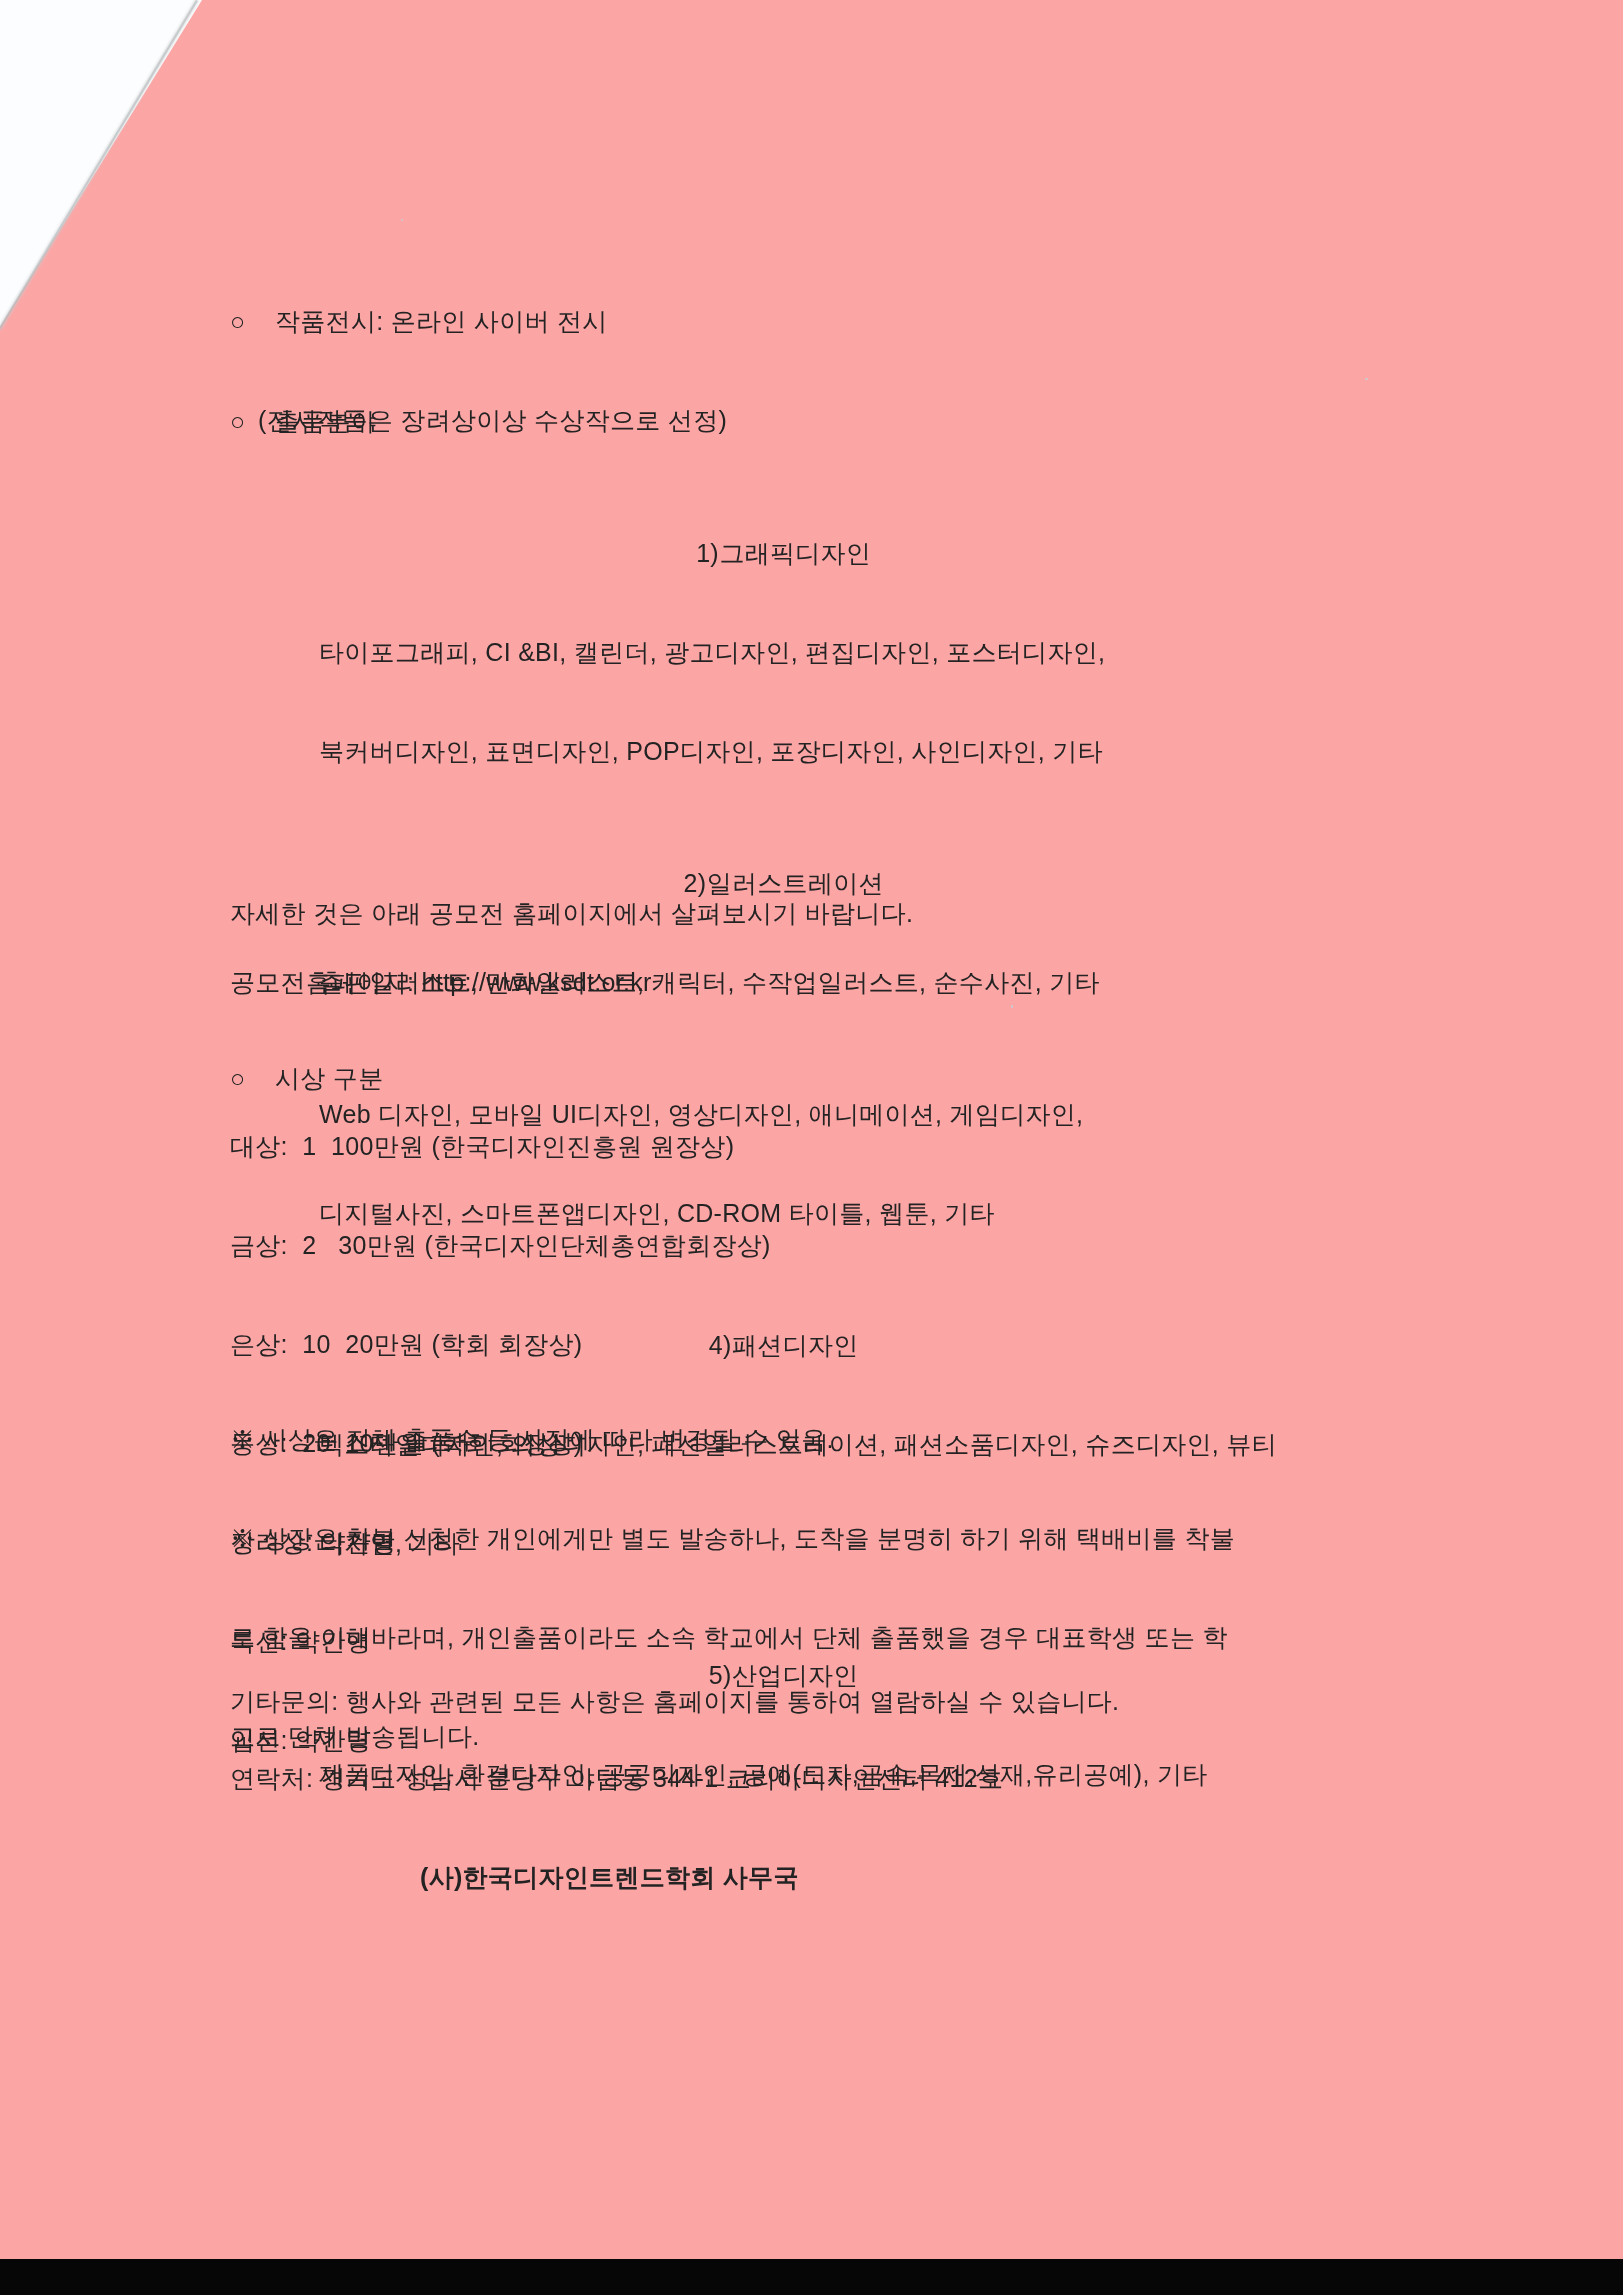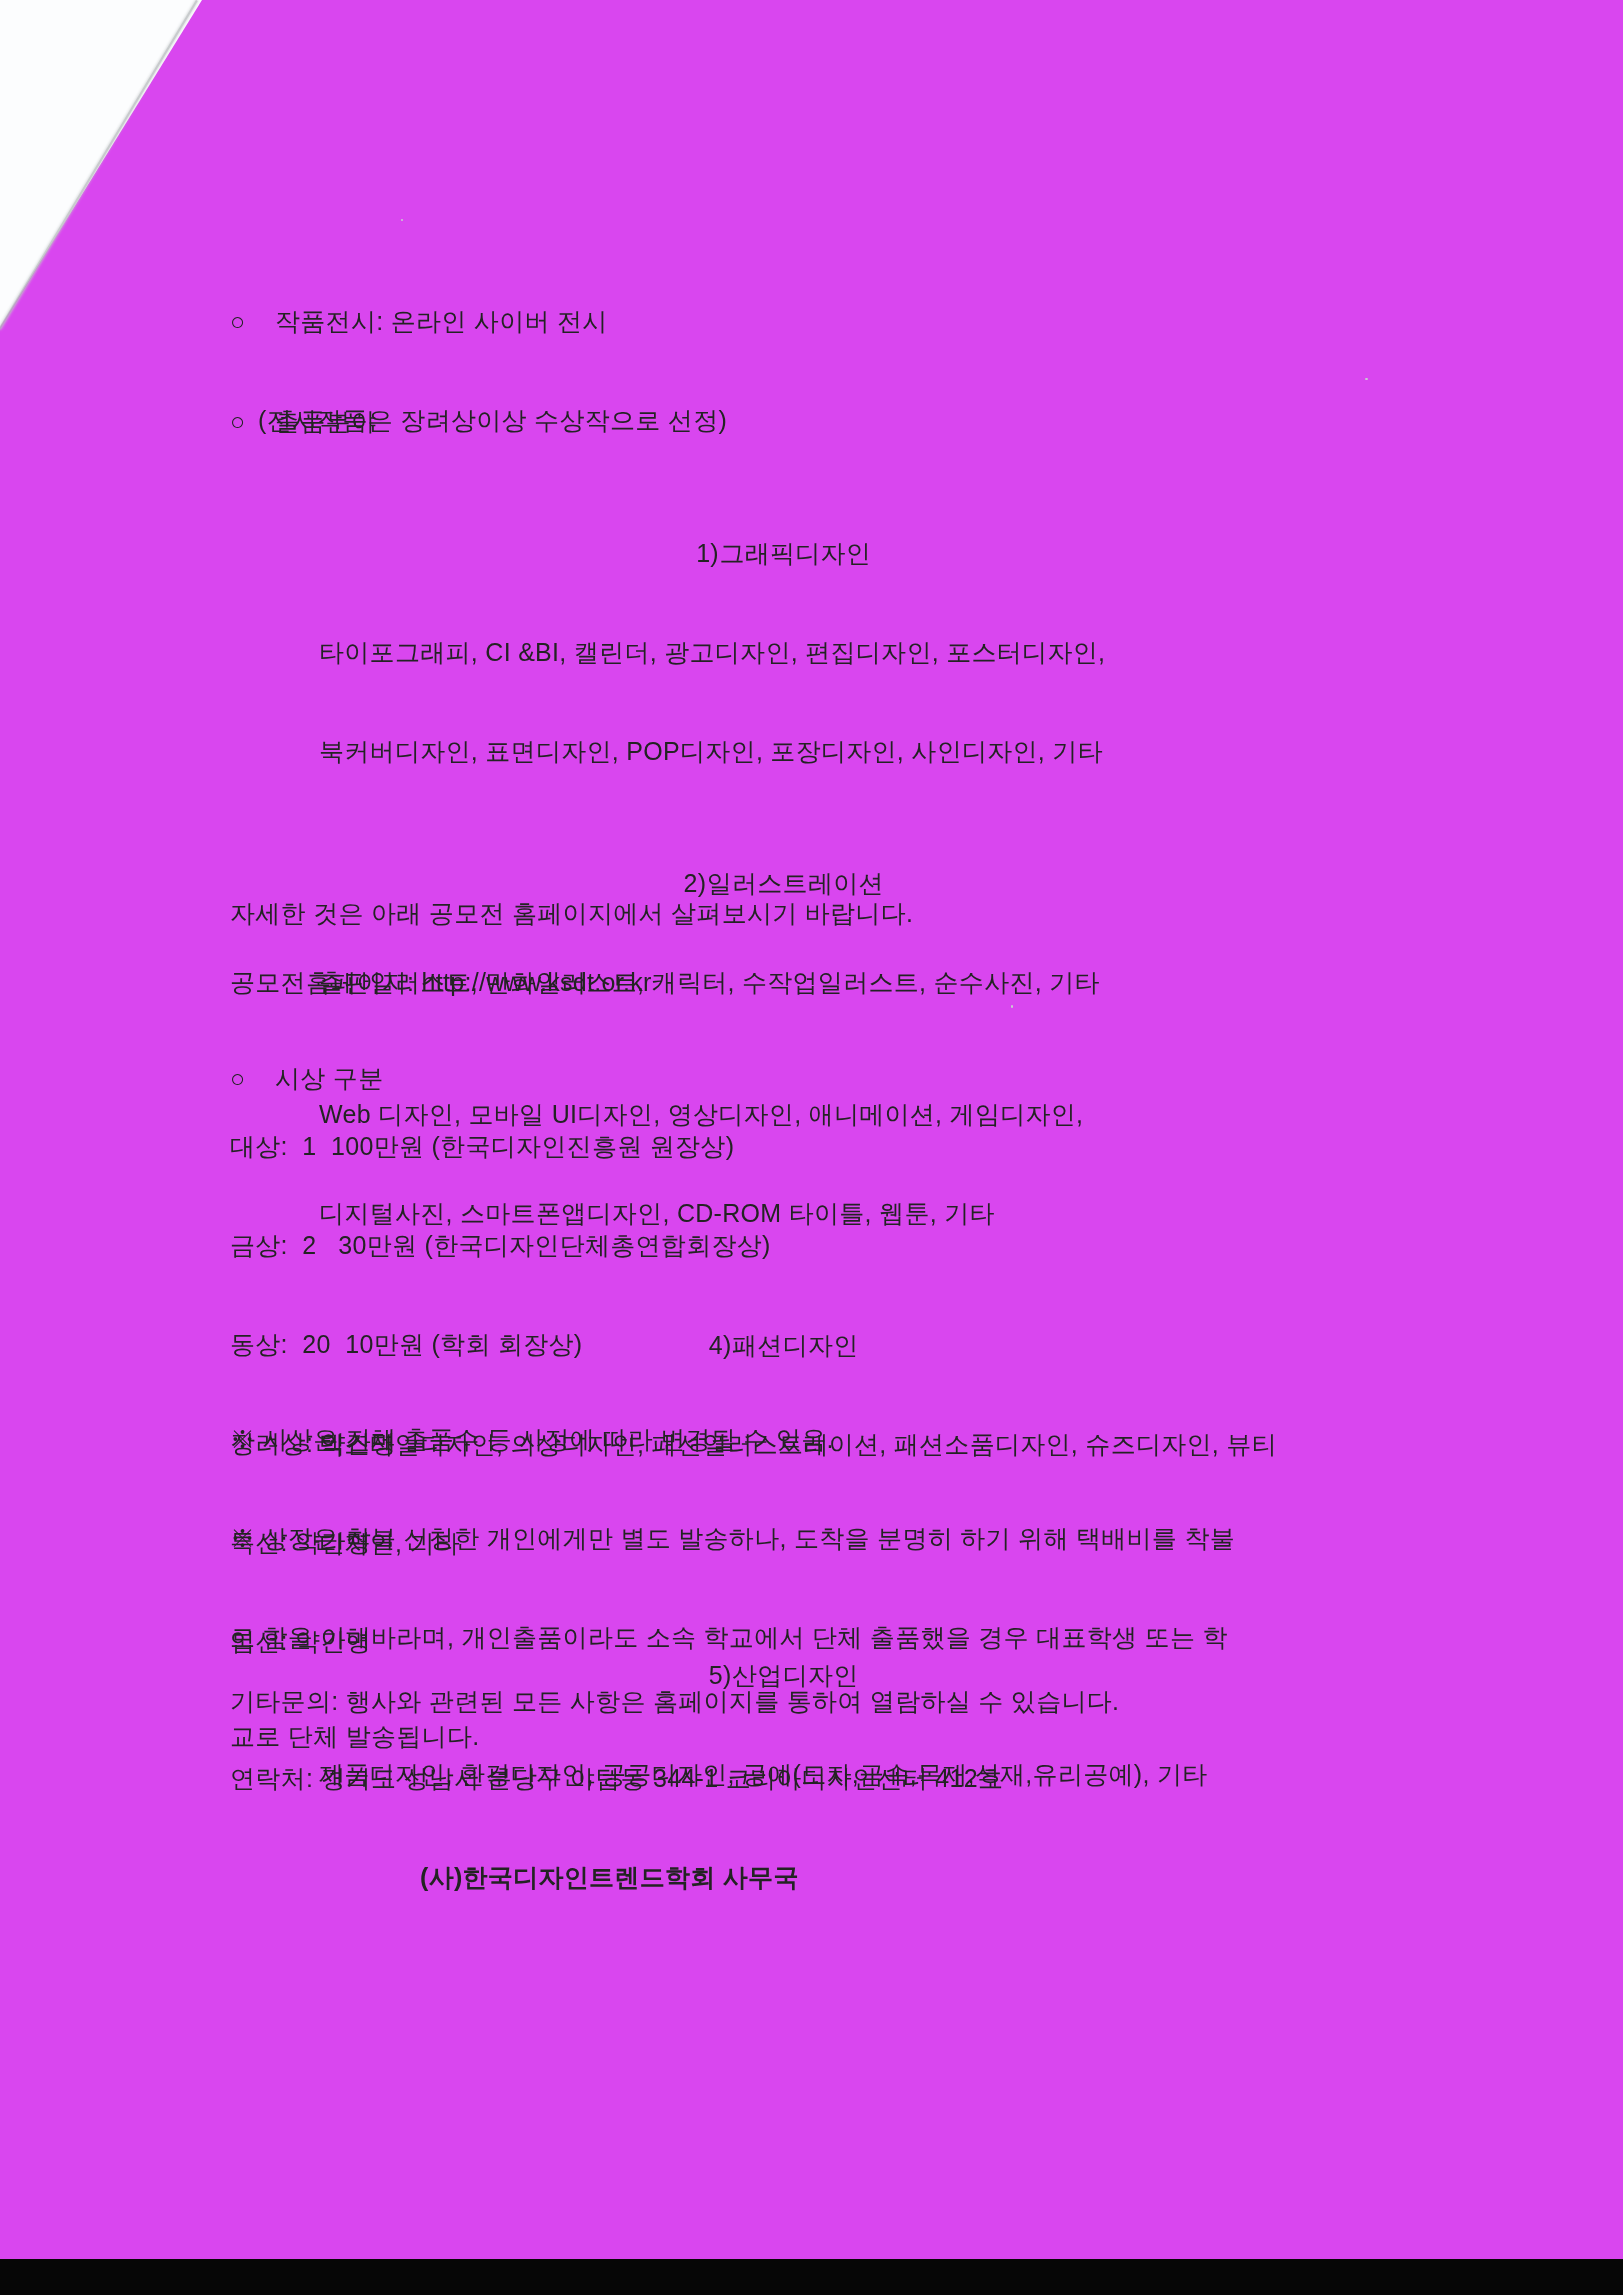--- a/index.html
+++ b/index.html
@@ -4,21 +4,21 @@
 <style>
   html, body { margin: 0; padding: 0; }
   body {
     font-family: "Liberation Sans", sans-serif;
     background: #e8eaec;
   }
   .page {
     position: relative;
     width: 1624px;
     height: 2295px;
-    background: #d946ef;
+    background: #fca5a5;
     overflow: hidden;
     color: #232323;
   }
   
   .corner-fold {
     position: absolute;
     top: 0; left: 0;
     width: 202px; height: 327px;
     background: #fcfdfe;
     clip-path: polygon(0 0, 100% 0, 0 100%);
@@ -108,20 +108,21 @@
     <div class="ln">자세한 것은 아래 공모전 홈페이지에서 살펴보시기 바랍니다.</div>
   </div>
 
   <div class="blk" style="top:996px">
     <div class="ln"><span class="bullet">○</span><span>시상 구분</span></div>
   </div>
 
   <div class="blk" style="top:1064px">
     <div class="ln">대상:  1  100만원 (한국디자인진흥원 원장상)</div>
     <div class="ln">금상:  2   30만원 (한국디자인단체총연합회장상)</div>
+    <div class="ln">은상:  10  20만원 (학회 회장상)</div>
     <div class="ln">동상:  20  10만원 (학회 회장상)</div>
     <div class="ln">장려상: 약간명</div>
     <div class="ln">특선: 약간명</div>
     <div class="ln">입선: 약간명</div>
   </div>
 
   <div class="blk" style="top:1357px">
     <div class="ln">※ 시상은 전체 출품수 등 사정에 따라 변경될 수 있음.</div>
   </div>
 

